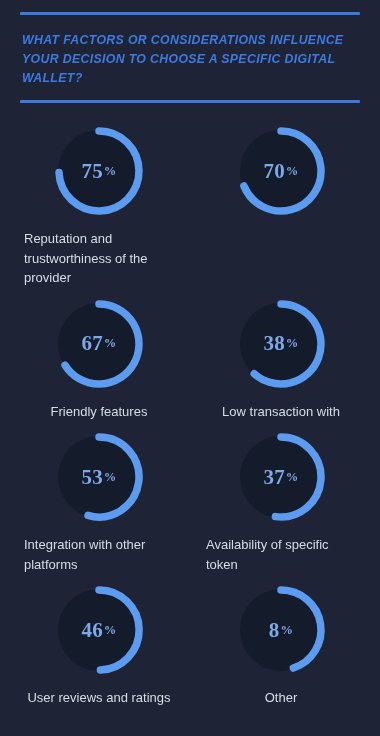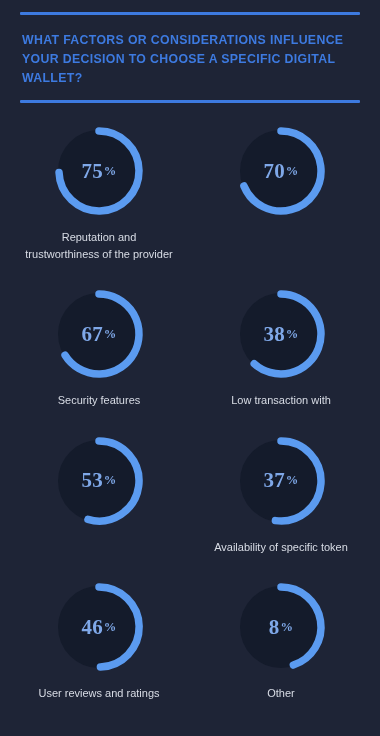--- a/index.html
+++ b/index.html
@@ -32,28 +32,29 @@
   .rule-bottom { margin-top:10px; }
 
   .title {
     color:#3d7ae0;
     font-size:12.3px;
     font-weight:bold;
     line-height:1.55;
     letter-spacing:0.35px;
     text-transform:uppercase;
     padding:16px 2px 2px 2px;
+    font-style:italic;
   }
 
   
   .grid {
     display:grid;
     grid-template-columns:1fr 1fr;
     padding:12px 8px 0 8px;
-    row-gap:16px;
+    row-gap:0px;
   }
 
   .cell {
     display:flex;
     flex-direction:column;
     align-items:center;
     padding-top:8px;
   }
 
   .gauge {
@@ -88,23 +89,23 @@
     font-size:21px;
     letter-spacing:0.2px;
   }
   .value .pct {
     font-size:12.5px;
     margin-left:1px;
   }
 
   .label {
     color:#d8dce5;
-    font-size:11px;
+    font-size:13px;
     line-height:1.5;
-    text-align:center;
+    text-align:left;
     margin-top:10px;
     max-width:150px;
   }
 </style>
 </head>
 <body>
 
 <div class="page">
 
   <div class="header">
@@ -143,21 +144,21 @@
         <div class="gauge">
           <svg viewBox="0 0 96 96">
             <circle class="disc" cx="48" cy="48" r="41"></circle>
             <path class="arc" d="M 48.00 8.00 A 40 40 0 1 1 14.08 69.20"></path>
           </svg>
           <div class="value">
             <span>67</span>
             <span class="pct">%</span>
           </div>
         </div>
-        <div class="label">Security features</div>
+        <div class="label">Friendly features</div>
       </div>
       <div class="cell">
         <div class="gauge">
           <svg viewBox="0 0 96 96">
             <circle class="disc" cx="48" cy="48" r="41"></circle>
             <path class="arc" d="M 48.00 8.00 A 40 40 0 1 1 21.23 77.73"></path>
           </svg>
           <div class="value">
             <span>38</span>
             <span class="pct">%</span>
@@ -169,20 +170,21 @@
         <div class="gauge">
           <svg viewBox="0 0 96 96">
             <circle class="disc" cx="48" cy="48" r="41"></circle>
             <path class="arc" d="M 48.00 8.00 A 40 40 0 1 1 36.97 86.45"></path>
           </svg>
           <div class="value">
             <span>53</span>
             <span class="pct">%</span>
           </div>
         </div>
+        <div class="label">Integration with other platforms</div>
       </div>
       <div class="cell">
         <div class="gauge">
           <svg viewBox="0 0 96 96">
             <circle class="disc" cx="48" cy="48" r="41"></circle>
             <path class="arc" d="M 48.00 8.00 A 40 40 0 1 1 42.43 87.61"></path>
           </svg>
           <div class="value">
             <span>37</span>
             <span class="pct">%</span>

